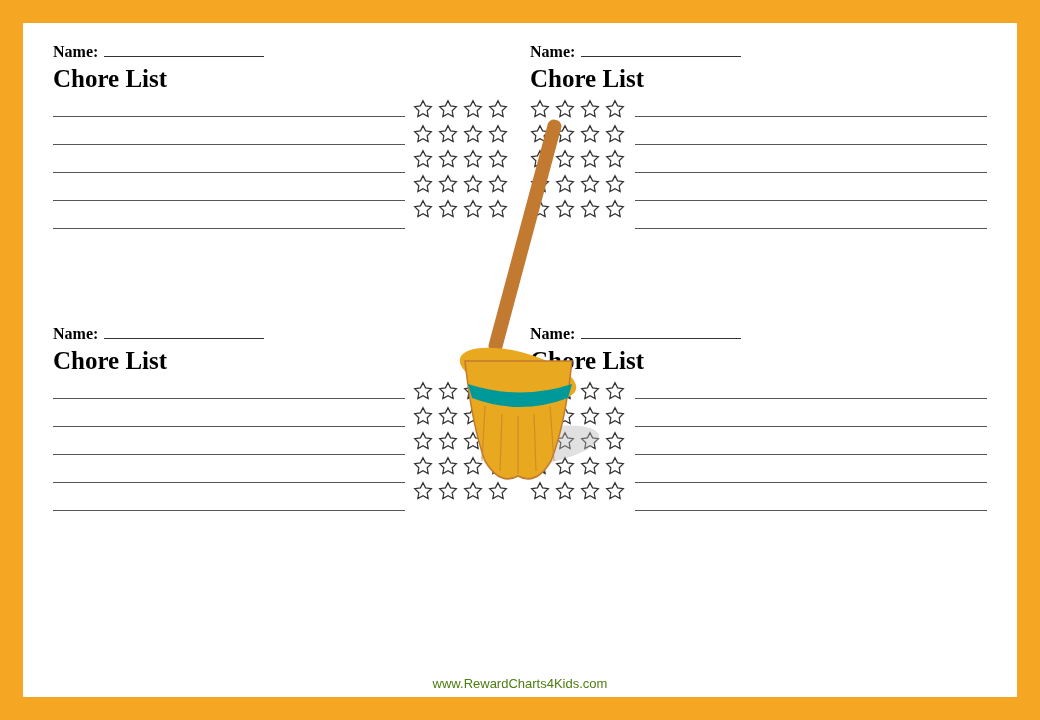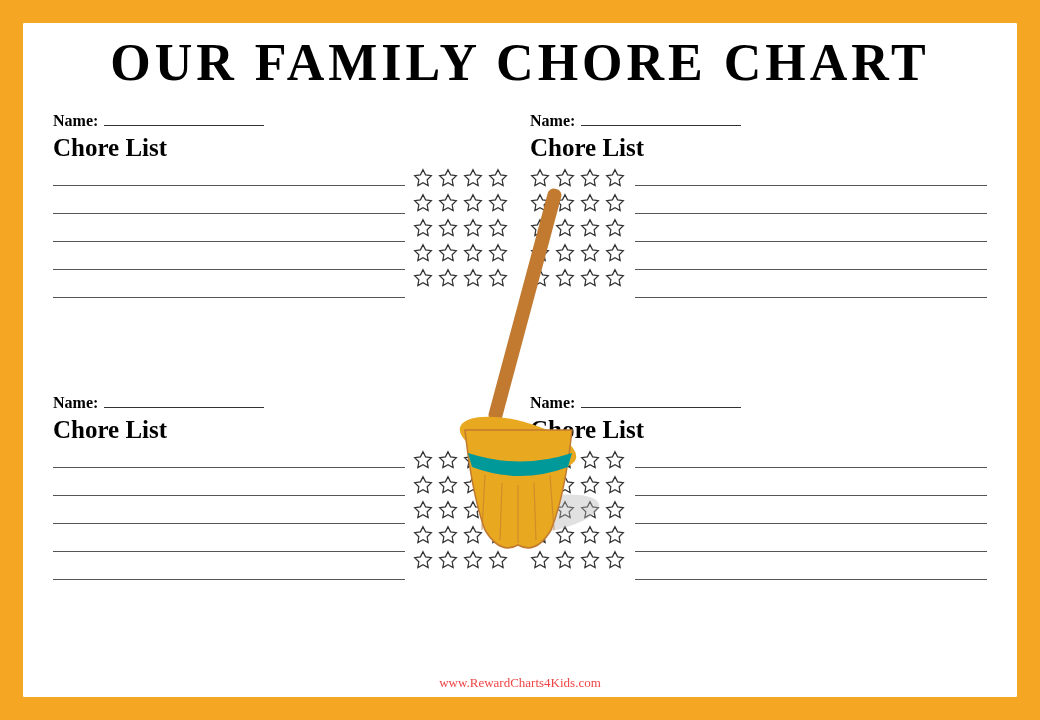--- a/index.html
+++ b/index.html
@@ -130,29 +130,28 @@
     .quadrant.bottom-right .chore-lines-container {
       flex-direction: row-reverse;
     }
 
     .website {
       position: absolute;
       bottom: 6px;
       left: 50%;
       transform: translateX(-50%);
       font-size: 13px;
-      color: #ef4444;
-      font-family: Liberation Serif, serif;
+      color: #4d7c0f;
+      font-family: Liberation Sans, sans-serif;
     }
   </style>
 </head>
 <body>
 
 <div class="outer-border">
-  <div class="title">OUR FAMILY CHORE CHART</div>
 
   <div class="content-area">
 
     <div class="quadrant top-left">
       <div class="name-row">
         <span class="name-label">Name:</span>
         <div class="name-line"></div>
       </div>
       <div class="chore-list-label">Chore List</div>
       <div class="chore-lines-container">

